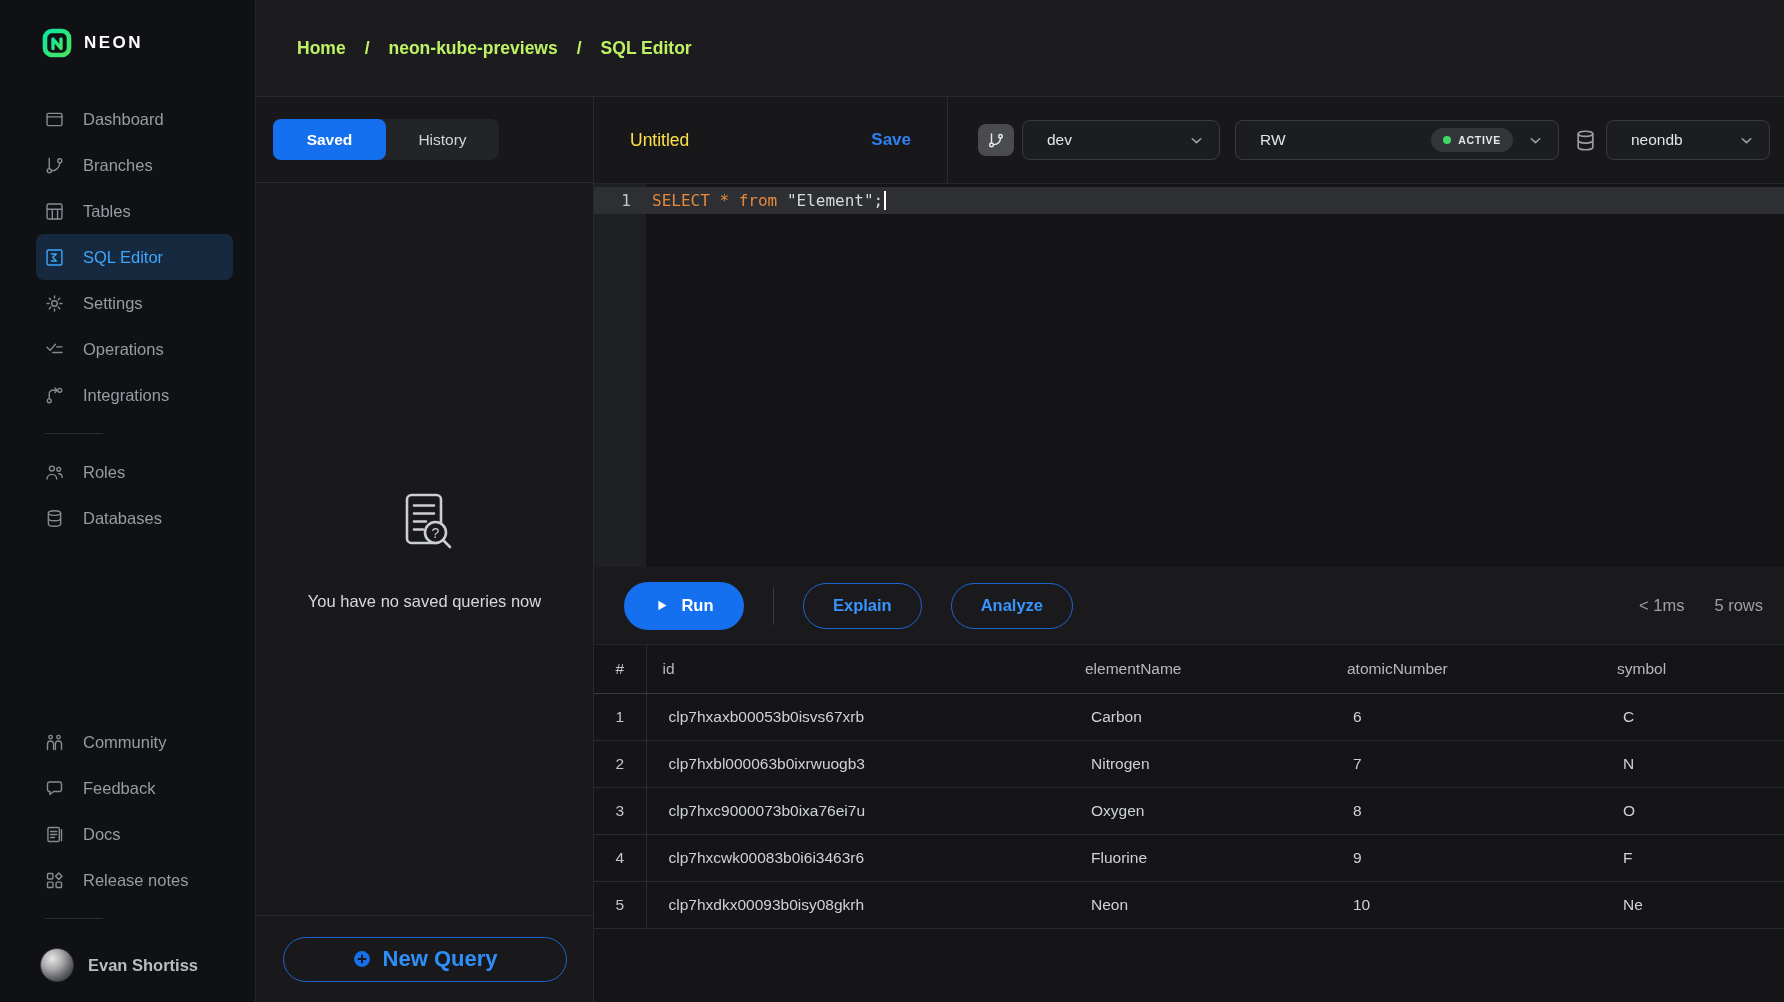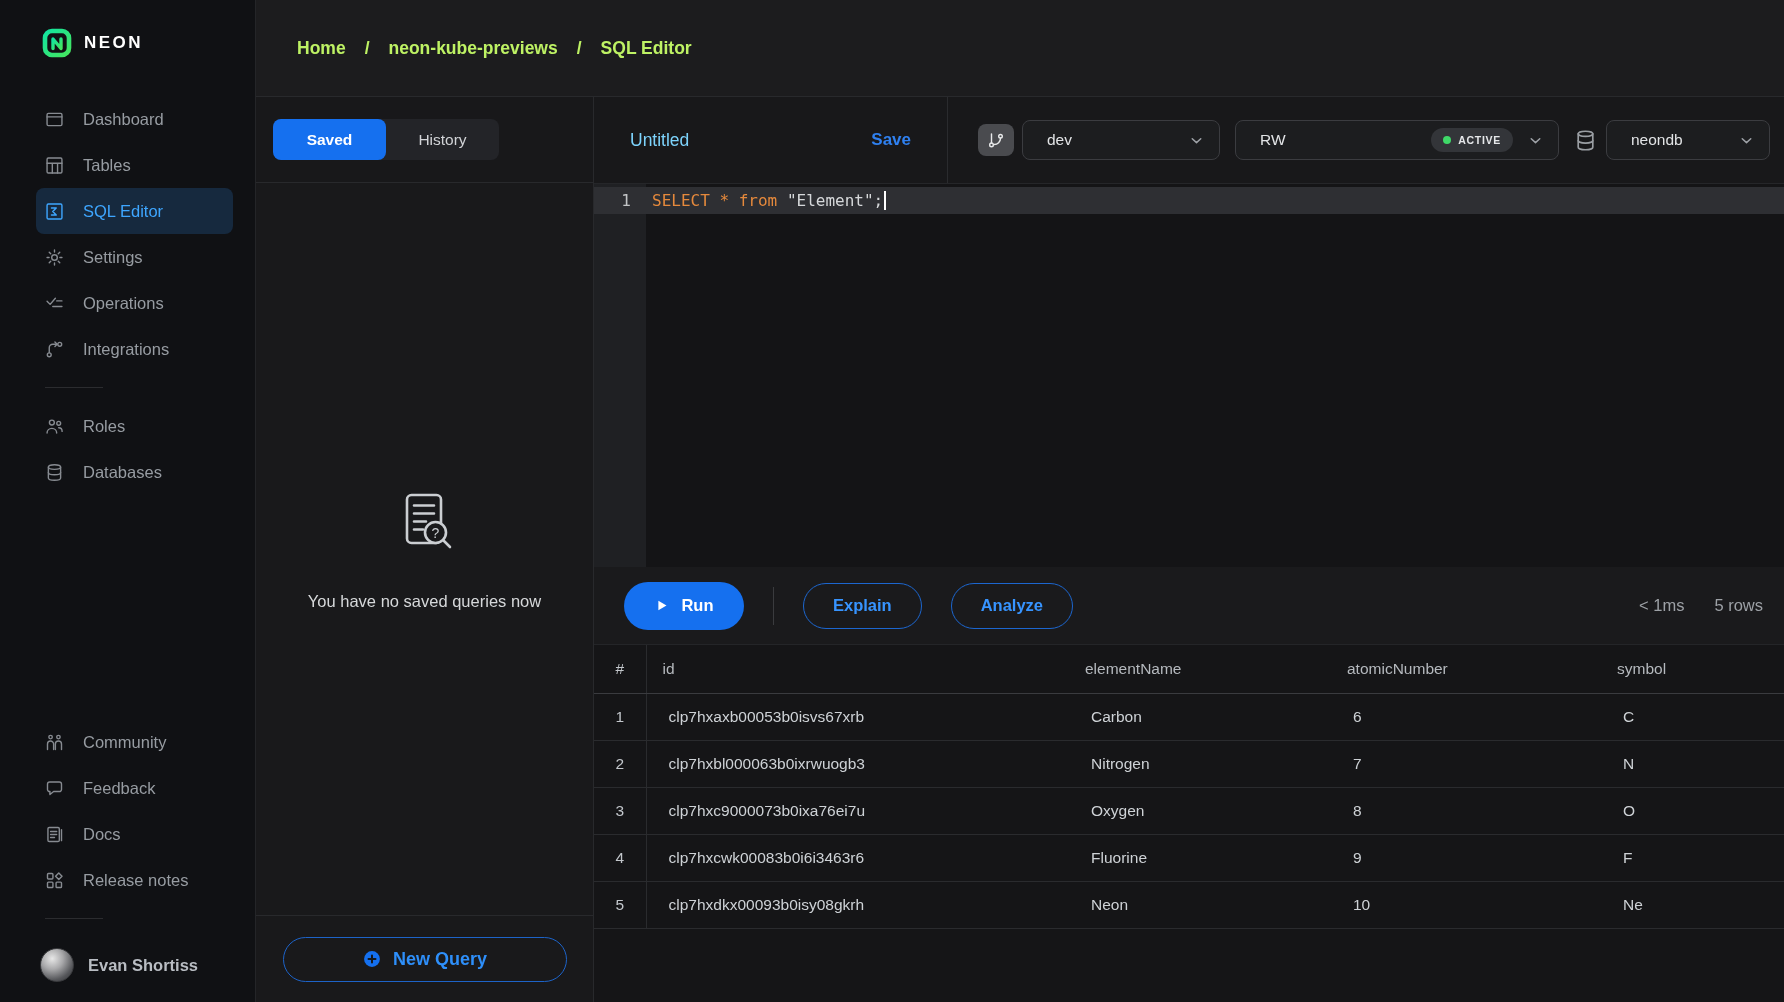--- a/index.html
+++ b/index.html
@@ -68,33 +68,33 @@
   .panel-empty {
     flex:1; display:flex; flex-direction:column; align-items:center; justify-content:center; gap:38px;
   }
   .empty-text { color:#d6d8da; font-size:16.5px; }
   .panel-footer {
     height:87px; min-height:87px; border-top:1px solid #28292c;
     display:flex; align-items:center; justify-content:center;
   }
   .new-query-btn {
     width:284px; height:45px; border:1px solid #1d63c8; border-radius:23px;
-    background:transparent; color:#2e8ffa; font-size:18px; font-weight:700;
+    background:transparent; color:#2e8ffa; font-size:22px; font-weight:700;
     display:flex; align-items:center; justify-content:center; gap:11px; cursor:pointer;
     font-family:"Liberation Sans", sans-serif;
   }
 
   
   .right-col { flex:1; min-width:0; display:flex; flex-direction:column; background:#151517; }
   .editor-header { height:86px; min-height:86px; background:#18181a; display:flex; }
   .eh-left {
     width:354px; min-width:354px; border-right:1px solid #2a2b2e;
     display:flex; align-items:center; justify-content:space-between; padding:0 36px;
   }
-  .eh-title { font-size:17.5px; color:#7dd3fc; }
+  .eh-title { font-size:17.5px; color:#fde047; }
   .eh-save { font-size:17px; font-weight:700; color:#2f80f0; cursor:pointer; }
   .eh-right { flex:1; display:flex; align-items:center; padding:0 23px 0 30px; }
   .icon-btn {
     width:36px; height:32px; background:#4a4b4f; border-radius:8px;
     display:flex; align-items:center; justify-content:center; margin-right:8px; cursor:pointer;
     color:#e8e9ea;
   }
   .select {
     height:40px; border:1px solid #3b3c40; border-radius:8px; background:#1c1d1f;
     display:flex; align-items:center; padding:0 14px 0 24px;
@@ -182,20 +182,31 @@
   </div>
   <nav class="nav">
       <div class="nav-item">
         <span class="nav-icon">
           <svg width="21" height="21" viewBox="0 0 24 24" fill="none" stroke="currentColor" stroke-width="1.6" stroke-linecap="round" stroke-linejoin="round">
             <rect x="3.5" y="5" width="17" height="14" rx="1.5"></rect>
             <path d="M3.5 9h17"></path>
           </svg>
         </span>
         <span class="nav-label">Dashboard</span>
+      </div>
+      <div class="nav-item">
+        <span class="nav-icon">
+          <svg width="21" height="21" viewBox="0 0 24 24" fill="none" stroke="currentColor" stroke-width="1.6" stroke-linecap="round" stroke-linejoin="round">
+            <path d="M6 4v11"></path>
+            <circle cx="18" cy="6.5" r="2.3"></circle>
+            <circle cx="6" cy="18" r="2.3"></circle>
+            <path d="M18 9a9 9 0 0 1-9 9"></path>
+          </svg>
+        </span>
+        <span class="nav-label">Branches</span>
       </div>
       <div class="nav-item">
         <span class="nav-icon">
           <svg width="21" height="21" viewBox="0 0 24 24" fill="none" stroke="currentColor" stroke-width="1.6" stroke-linecap="round" stroke-linejoin="round">
             <rect x="3.5" y="3.5" width="17" height="17" rx="1.5"></rect>
             <path d="M3.5 9.5h17M9.5 9.5v11M15.5 9.5v11"></path>
           </svg>
         </span>
         <span class="nav-label">Tables</span>
       </div>

